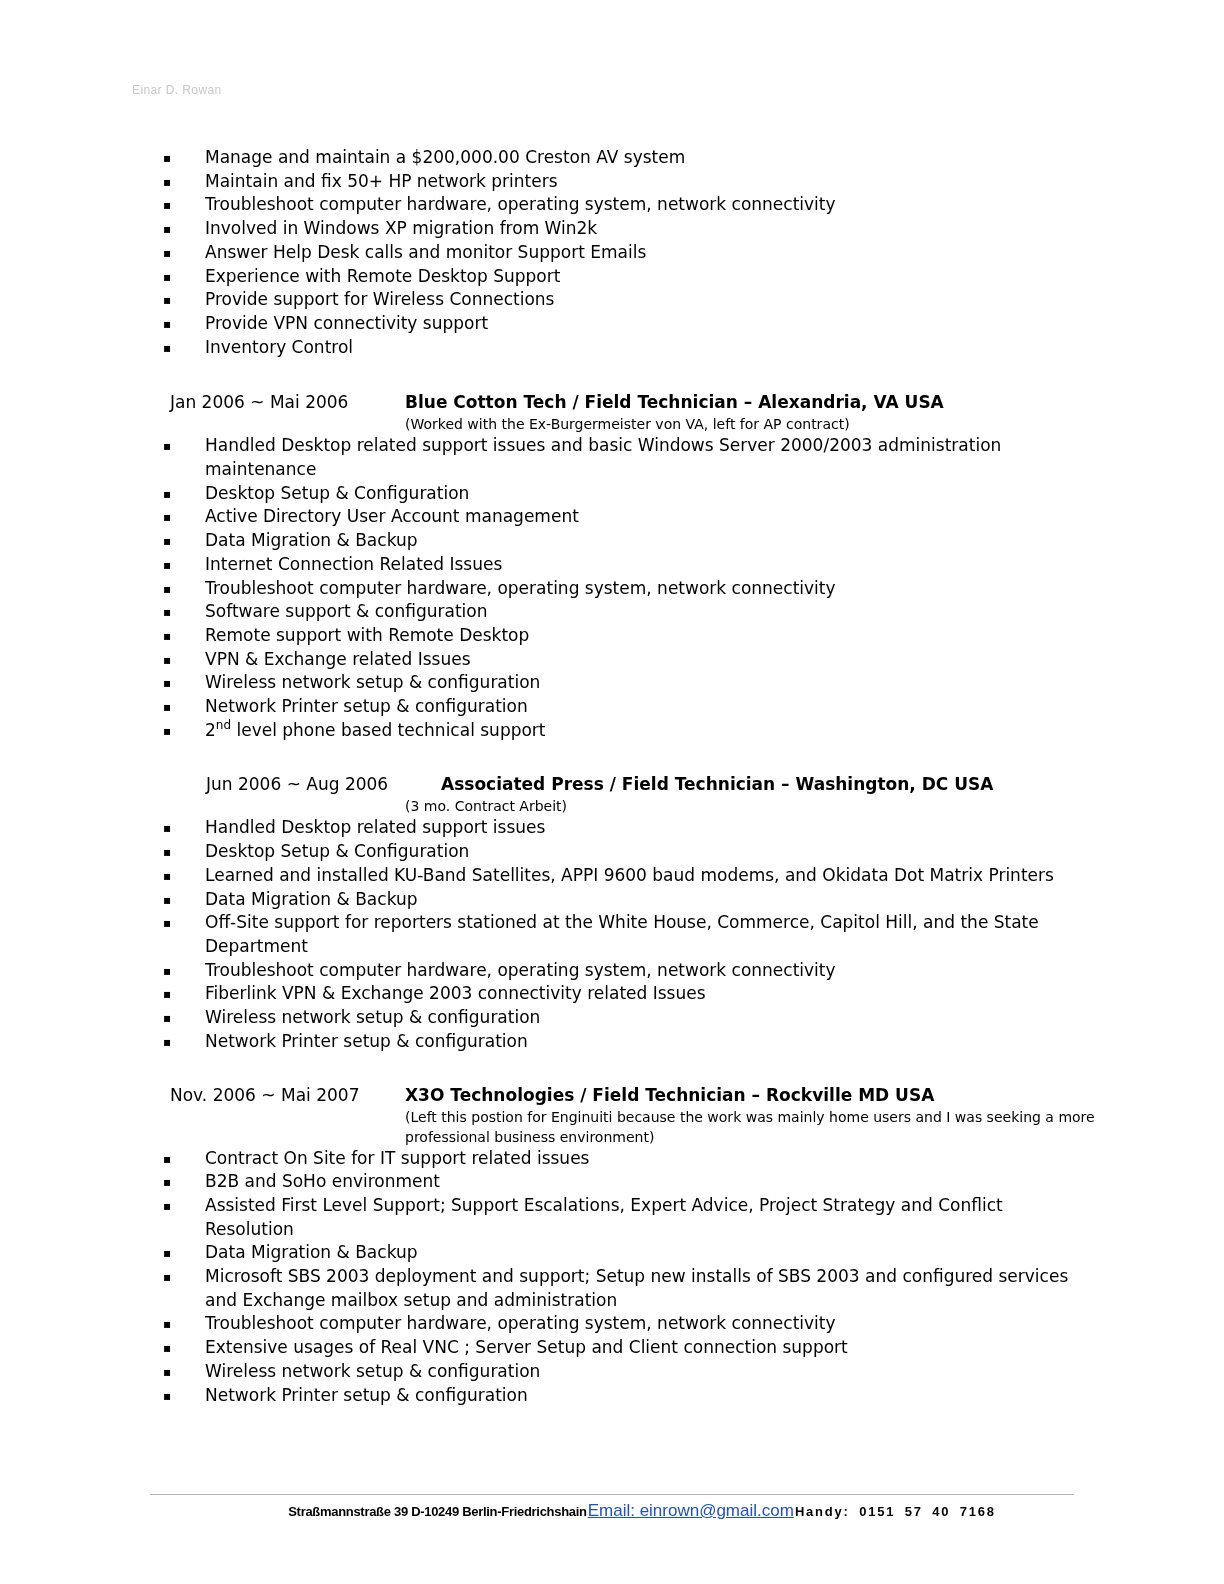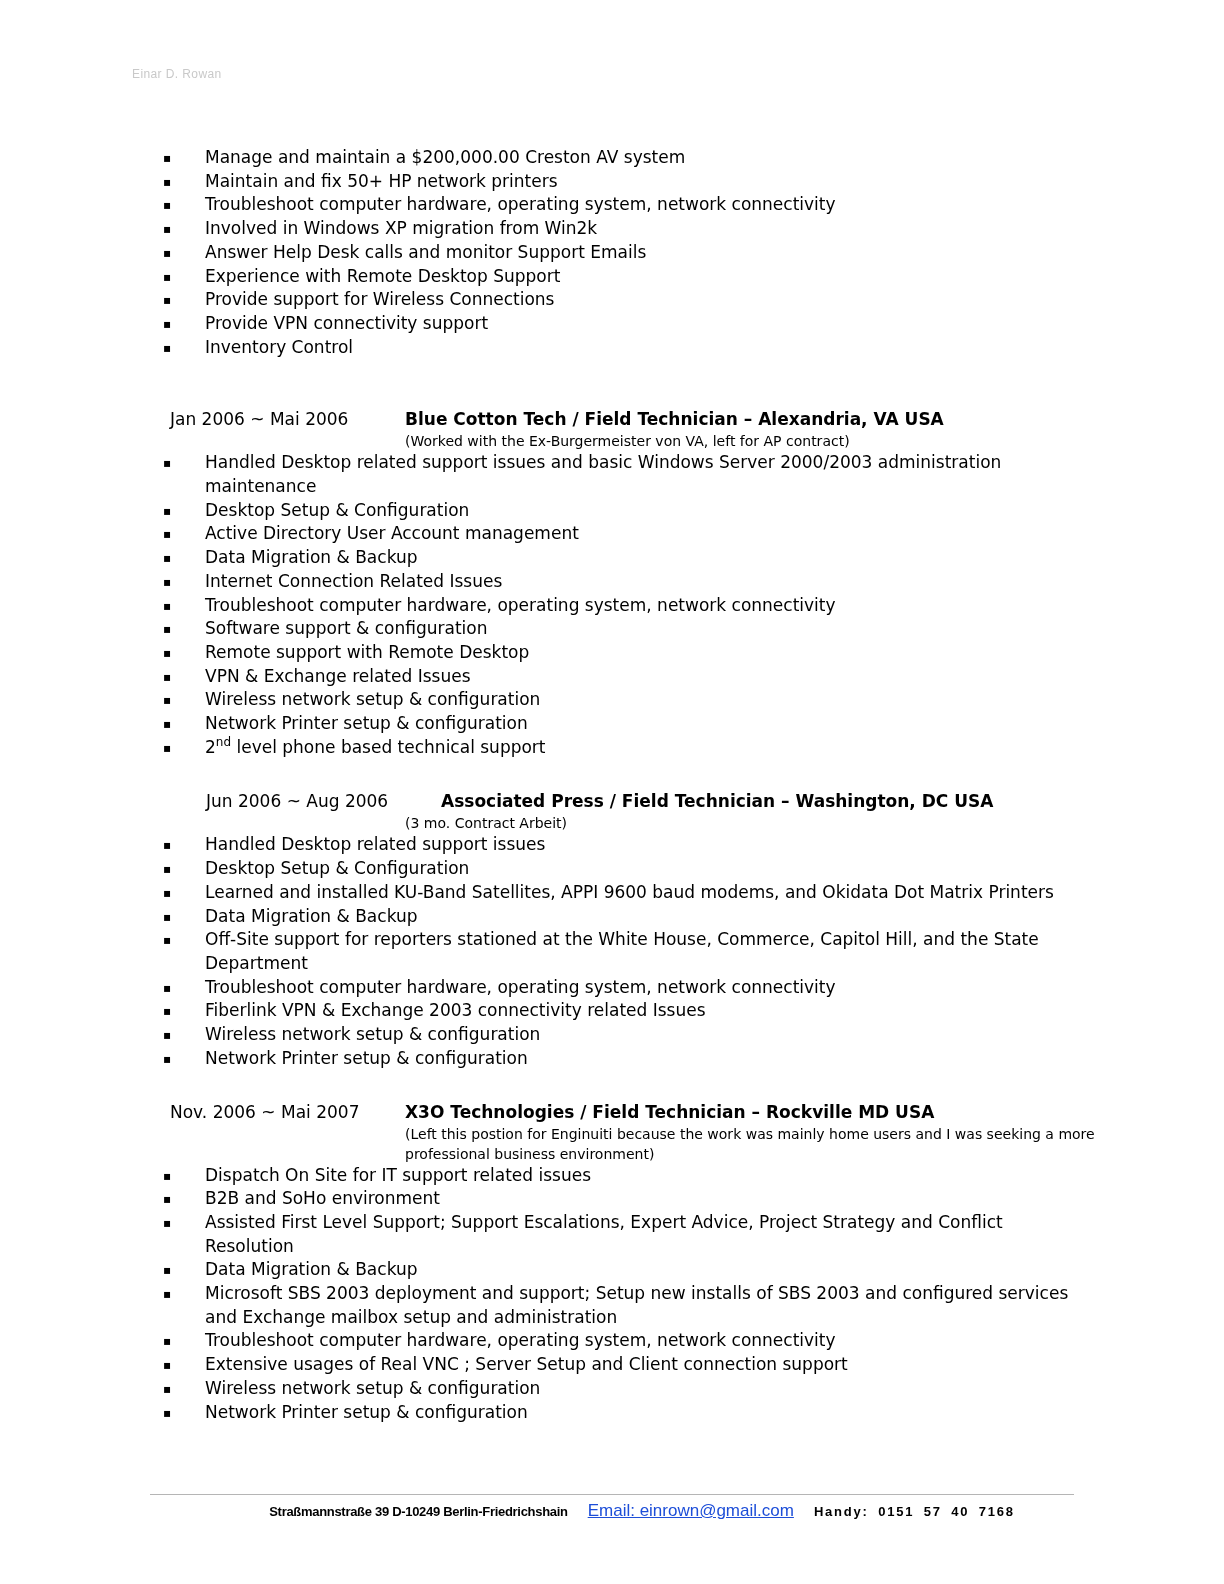--- a/index.html
+++ b/index.html
@@ -8,21 +8,21 @@
     width: 1224px;
     height: 1584px;
     background: #ffffff;
     font-family: "DejaVu Sans", sans-serif;
     color: #000000;
     overflow: hidden;
   }
   .name-header {
     position: absolute;
     left: 132px;
-    top: 67px;
+    top: 83px;
     font-family: "Liberation Sans", sans-serif;
     font-size: 12px;
     letter-spacing: 0.4px;
     color: #c9c9c9;
   }
   .content {
     position: absolute;
     left: 170px;
     top: 146px;
     width: 925px;
@@ -33,21 +33,21 @@
   ul.bullets li { position: relative; padding-left: 35px; }
   ul.bullets li .bm {
     position: absolute;
     left: -7px;
     top: 1px;
     font-size: 12px;
     line-height: 23.7px;
   }
   .job { margin: 0; }
   .job-head { display: flex; }
-  .job-head.m1 { margin-top: 48px; }
+  .job-head.m1 { margin-top: 31px; }
   .job-head.m2 { margin-top: 30px; margin-left: 36px; }
   .job-head.m3 { margin-top: 29px; }
   .job-dates { width: 235px; flex: 0 0 235px; line-height: 24px; }
   .job-title { font-weight: bold; line-height: 24px; }
   .job-note {
     margin-left: 235px;
     width: 690px;
     font-size: 14px;
     line-height: 20px;
   }
@@ -61,21 +61,21 @@
     border-top: 1px solid #b5b5b5;
   }
   .footer {
     position: absolute;
     left: 180px;
     top: 1501px;
     width: 924px;
     display: flex;
     justify-content: center;
     align-items: baseline;
-    gap: 20px;
+    gap: 1px;
     white-space: nowrap;
     font-family: "Liberation Sans", sans-serif;
   }
   .footer-address {
     font-weight: bold;
     font-size: 13px;
     letter-spacing: -0.3px;
     color: #000000;
   }
   .footer-email {
@@ -154,21 +154,21 @@
       </ul>
     </div>
 
     <div class="job">
       <div class="job-head m3">
         <div class="job-dates">Nov. 2006 ~ Mai 2007</div>
         <div class="job-title">X3O Technologies / Field Technician – Rockville MD USA</div>
       </div>
       <div class="job-note">(Left this postion for Enginuiti because the work was mainly home users and I was seeking a more professional business environment)</div>
       <ul class="bullets">
-        <li><span class="bm">▪</span><span>Dispatch On Site for IT support related issues</span></li>
+        <li><span class="bm">▪</span><span>Contract On Site for IT support related issues</span></li>
         <li><span class="bm">▪</span><span>B2B and SoHo environment</span></li>
         <li><span class="bm">▪</span><span>Assisted First Level Support; Support Escalations, Expert Advice, Project Strategy and Conflict Resolution</span></li>
         <li><span class="bm">▪</span><span>Data Migration &amp; Backup</span></li>
         <li><span class="bm">▪</span><span>Microsoft SBS 2003 deployment and support; Setup new installs of SBS 2003 and configured services and Exchange mailbox setup and administration</span></li>
         <li><span class="bm">▪</span><span>Troubleshoot computer hardware, operating system, network connectivity</span></li>
         <li><span class="bm">▪</span><span>Extensive usages of Real VNC ; Server Setup and Client connection support</span></li>
         <li><span class="bm">▪</span><span>Wireless network setup &amp; configuration</span></li>
         <li><span class="bm">▪</span><span>Network Printer setup &amp; configuration</span></li>
       </ul>
     </div>

